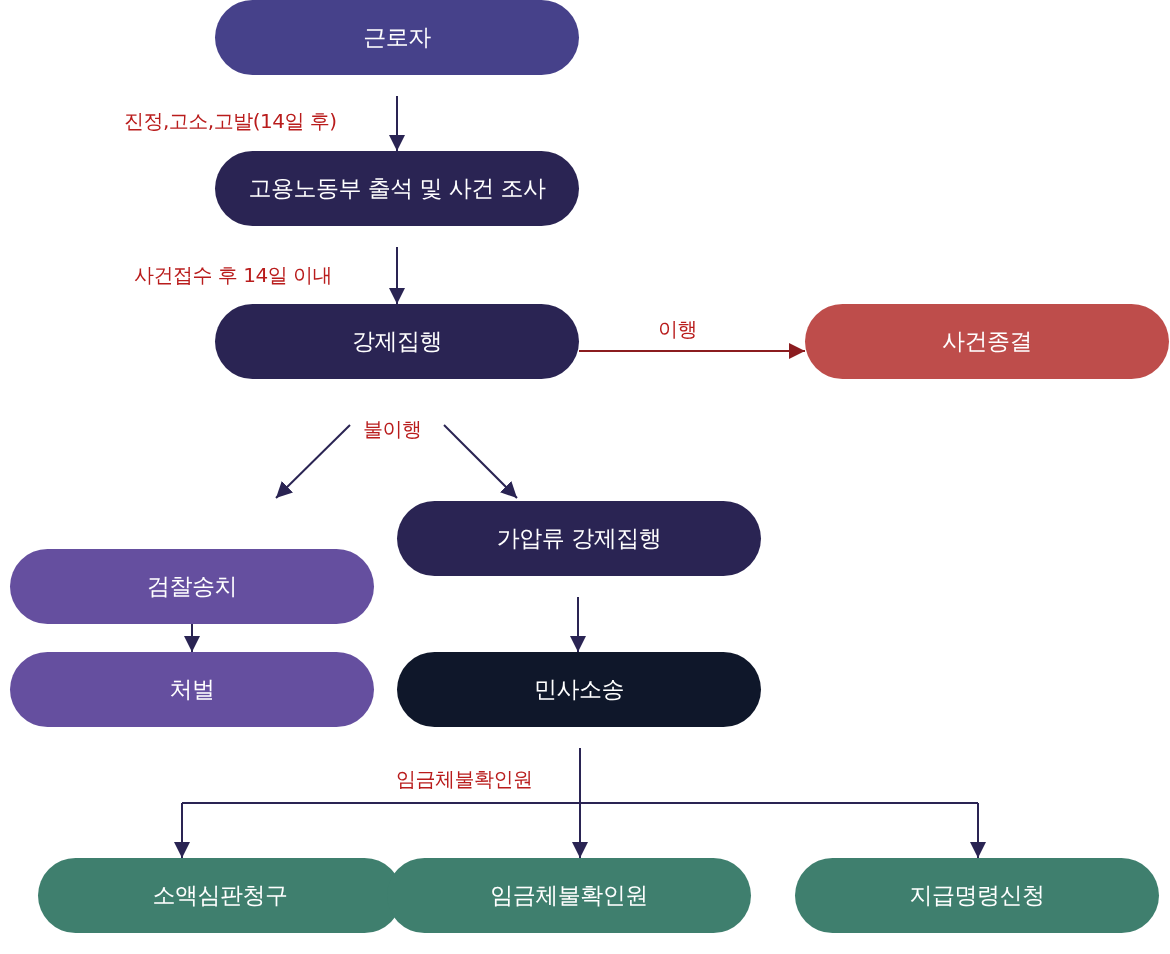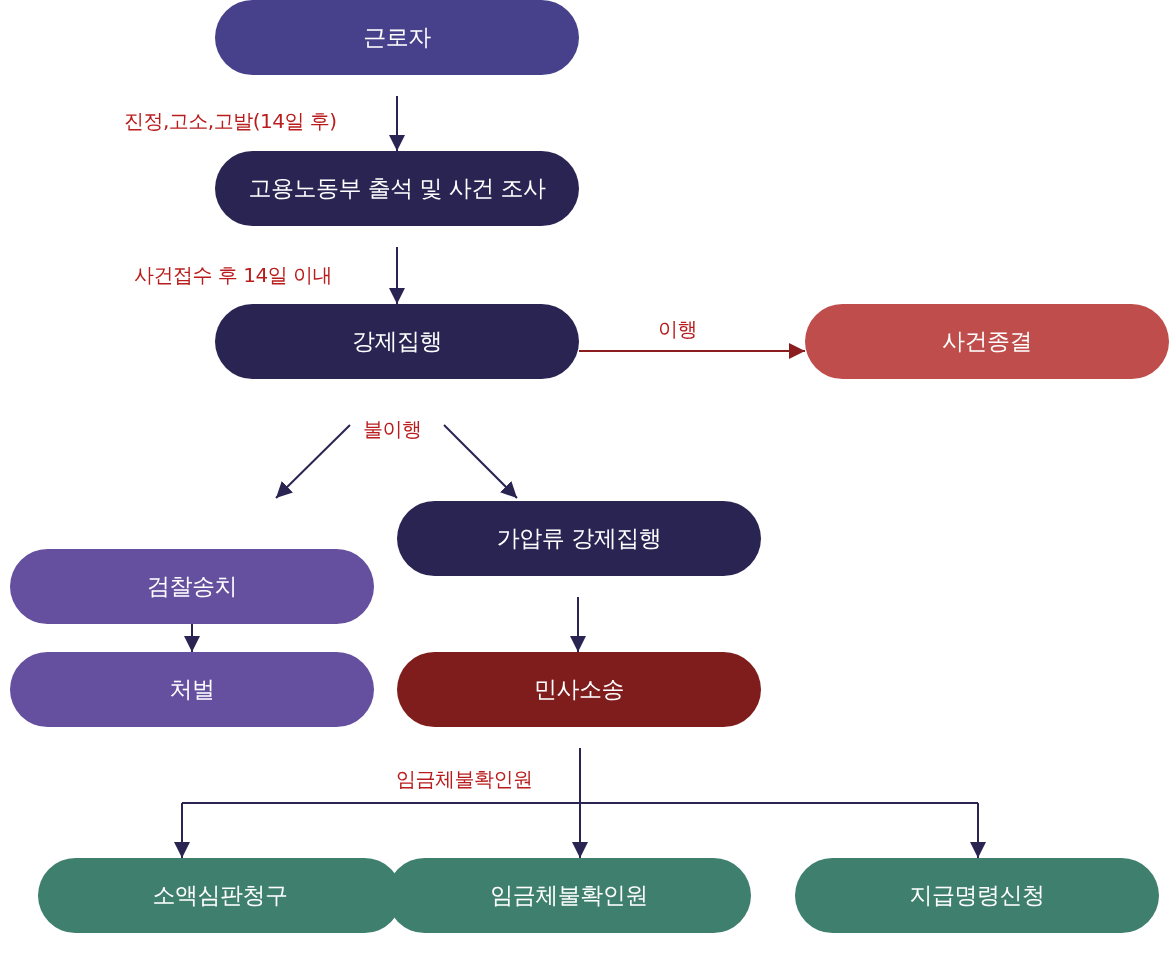--- a/index.html
+++ b/index.html
@@ -54,21 +54,21 @@
   </div>
 <div class="node" style="left:10px; top:501px; background:#654f9f;margin-top:48px;">
     <span>검찰송치</span>
   </div>
 <div class="node" style="left:397px; top:501px; background:#2a2453;">
     <span>가압류 강제집행</span>
   </div>
 <div class="node" style="left:10px; top:652px; background:#654f9f;">
     <span>처벌</span>
   </div>
-<div class="node" style="left:397px; top:652px; background:#7f1d1d;">
+<div class="node" style="left:397px; top:652px; background:#0f172a;">
     <span>민사소송</span>
   </div>
 <div class="node" style="left:0px; top:858px; background:#3f7f6e;margin-left:38px;">
     <span>소액심판청구</span>
   </div>
 <div class="node" style="left:387px; top:858px; background:#3f7f6e;">
     <span>임금체불확인원</span>
   </div>
 <div class="node" style="left:795px; top:858px; background:#3f7f6e;">
     <span>지급명령신청</span>

